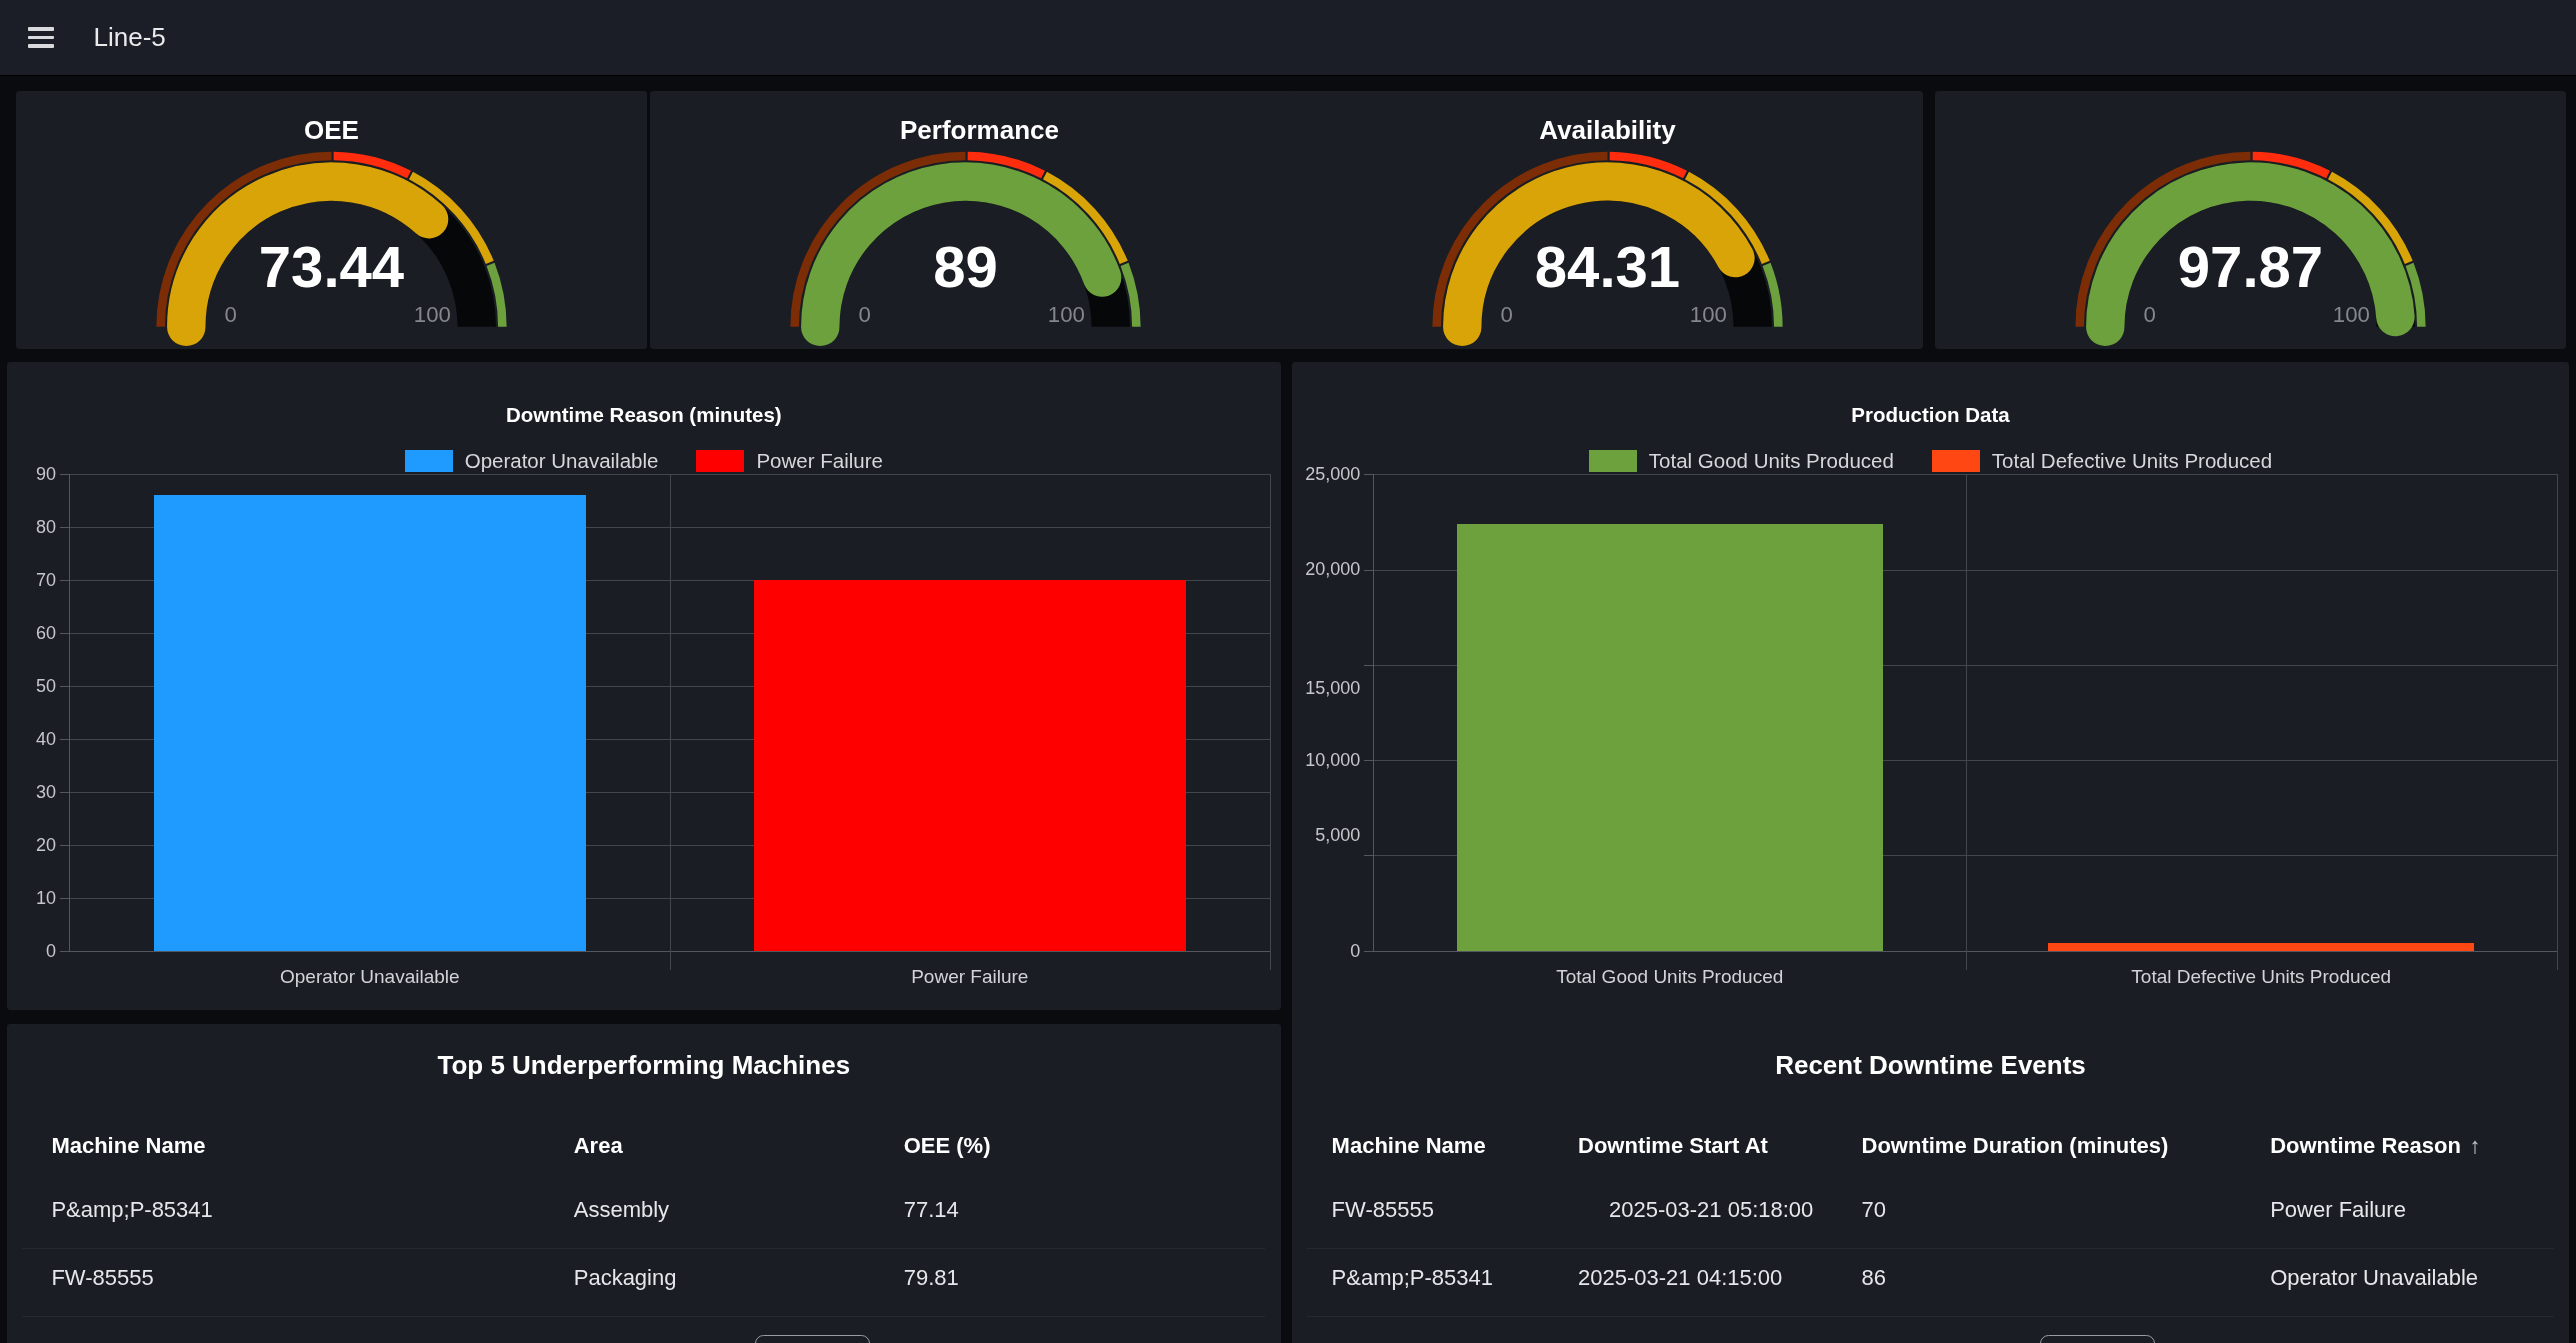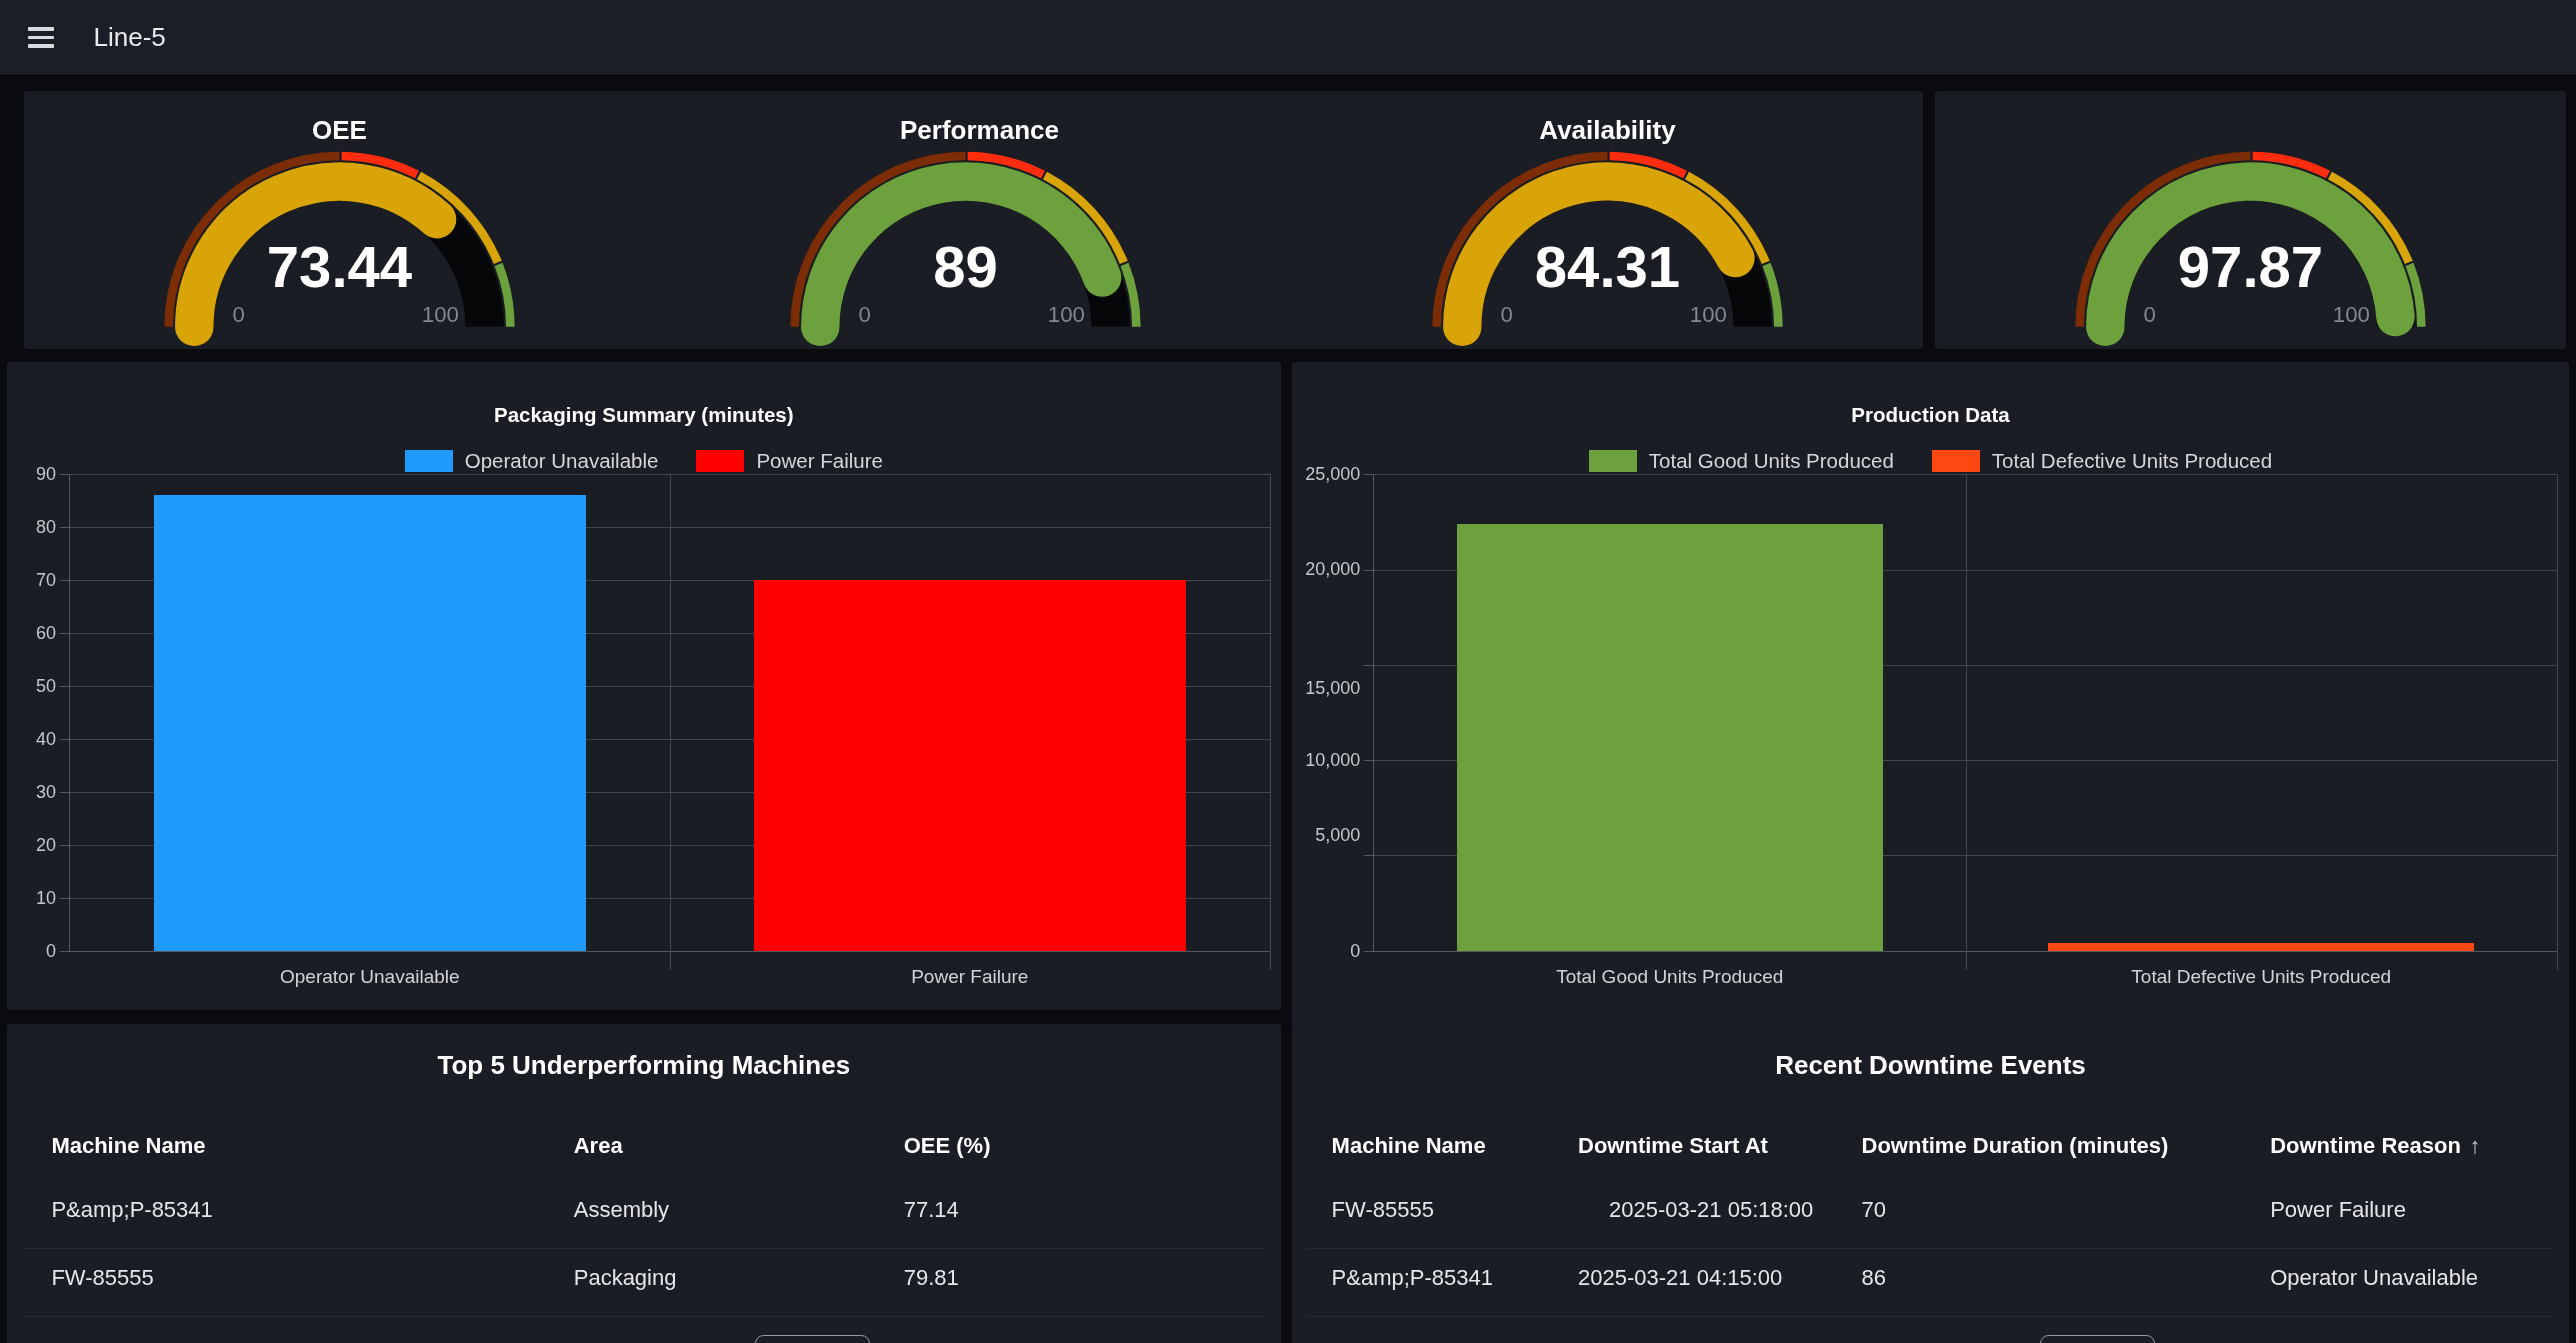--- a/index.html
+++ b/index.html
@@ -84,21 +84,21 @@
 <div class="page">
   <div class="topbar">
     <button class="menu-btn">
       <span></span>
         <span></span>
         <span></span>
     </button>
     <div class="topbar-title">Line-5</div>
   </div>
   <div id="panels">
-      <section class="panel" style="left: 24px; top: 91px; width: 631px; height: 258px;">
+      <section class="panel" style="left: 16px; top: 91px; width: 631px; height: 258px;">
         <div class="panel-title gauge-title">OEE</div>
         <svg class="gauge-svg" width="631" height="258" viewBox="0 0 738 302">
           <path d="M 169.00 276.00 A 200 200 0 0 1 369.00 76.00" stroke="#7c2d06" stroke-width="10" fill="none"></path>
           <path d="M 371.51 76.02 A 200 200 0 0 1 459.80 97.80" stroke="#ff2c0e" stroke-width="10" fill="none"></path>
           <path d="M 462.03 98.95 A 200 200 0 0 1 554.25 200.63" stroke="#d8a408" stroke-width="10" fill="none"></path>
           <path d="M 555.19 202.96 A 200 200 0 0 1 569.00 276.00" stroke="#6ca13d" stroke-width="10" fill="none"></path>
           <path d="M 199.00 276.00 A 170 170 0 0 1 539.00 276.00" stroke="#060709" stroke-width="45" fill="none"></path>
           <path d="M 199.00 276.00 A 170 170 0 0 1 483.17 150.05" stroke="#d8a408" stroke-width="45" fill="none" stroke-linecap="round"></path>
           <text x="251" y="270" text-anchor="middle" class="gauge-minmax">0</text>
           <text x="487" y="270" text-anchor="middle" class="gauge-minmax">100</text>
@@ -140,21 +140,21 @@
           <path d="M 462.03 98.95 A 200 200 0 0 1 554.25 200.63" stroke="#d8a408" stroke-width="10" fill="none"></path>
           <path d="M 555.19 202.96 A 200 200 0 0 1 569.00 276.00" stroke="#6ca13d" stroke-width="10" fill="none"></path>
           <path d="M 199.00 276.00 A 170 170 0 0 1 539.00 276.00" stroke="#060709" stroke-width="45" fill="none"></path>
           <path d="M 199.00 276.00 A 170 170 0 0 1 538.62 264.63" stroke="#6ca13d" stroke-width="45" fill="none" stroke-linecap="round"></path>
           <text x="251" y="270" text-anchor="middle" class="gauge-minmax">0</text>
           <text x="487" y="270" text-anchor="middle" class="gauge-minmax">100</text>
           <text x="369" y="230" text-anchor="middle" class="gauge-value">97.87</text>
         </svg>
       </section>
       <section class="panel" style="left: 6.8px; top: 362px; width: 1274px; height: 648px;">
-        <div class="panel-title chart-title">Packaging Summary (minutes)</div>
+        <div class="panel-title chart-title">Downtime Reason (minutes)</div>
         <div class="legend">
           <div class="legend-item">
             <span class="legend-swatch" style="background: rgb(31, 155, 255);"></span>
             <span class="legend-label">Operator Unavailable</span>
           </div>
           <div class="legend-item">
             <span class="legend-swatch" style="background: rgb(255, 0, 0);"></span>
             <span class="legend-label">Power Failure</span>
           </div>
         </div>

